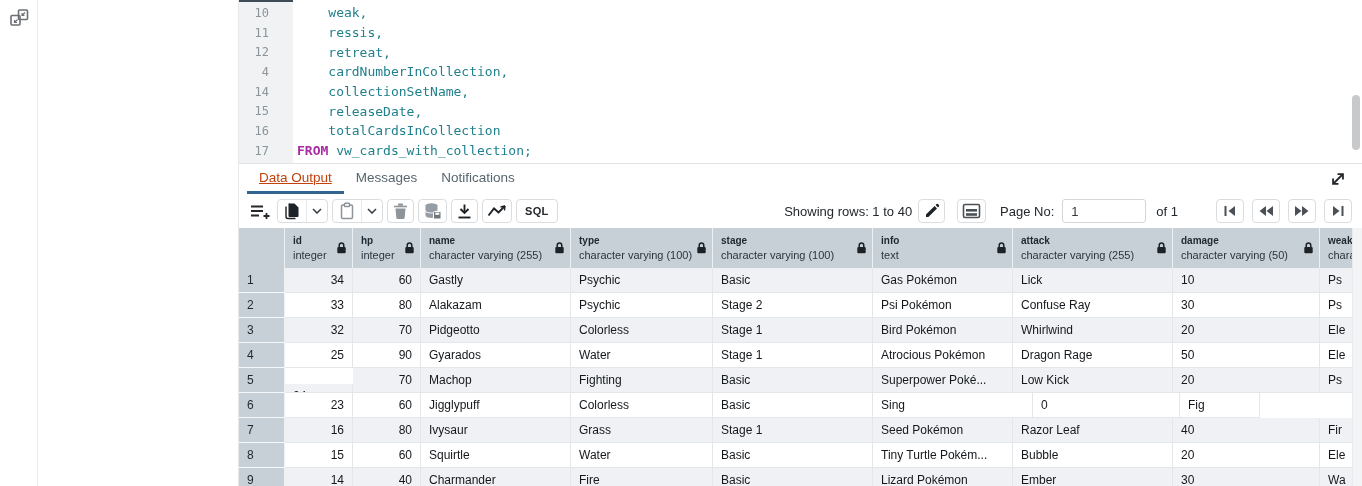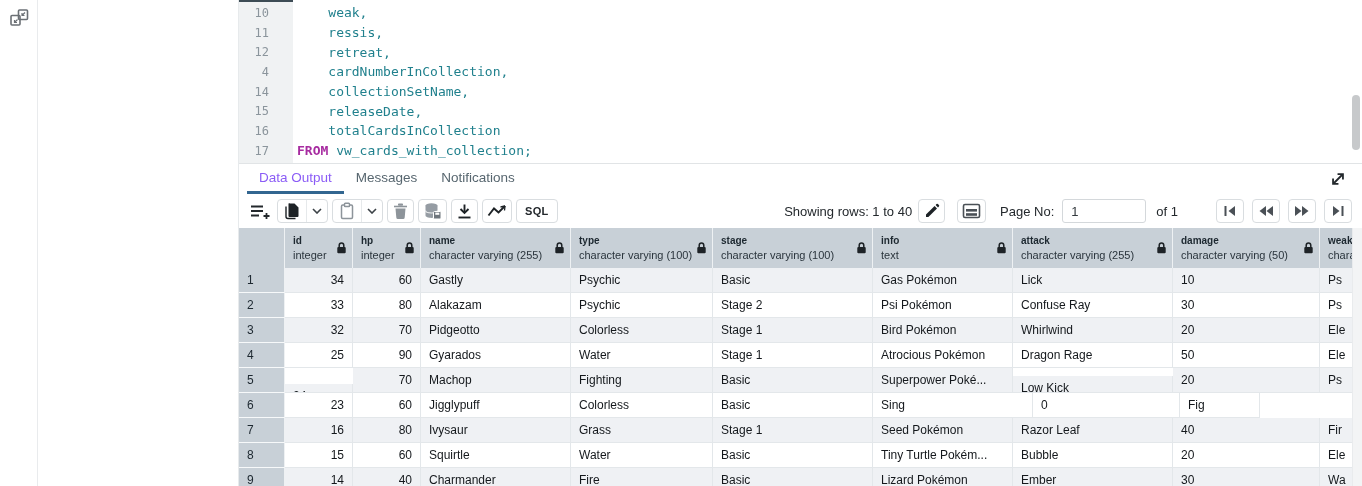--- a/index.html
+++ b/index.html
@@ -27,21 +27,21 @@
   .ed-code { white-space:pre; padding-left:4px; font-family:"DejaVu Sans Mono",monospace; font-size:13px; }
   .tok-keyword { color:var(--keyword,#a72ba0); font-weight:700; }
   .tok-ident { color:var(--identifier,#20808d); }
   .ed-scrollbar { position:absolute; right:2px; top:95px; width:8px; height:55px; background:#c7c9cb; border-radius:4px; }
 
   
   .tabbar { position:absolute; left:0; top:163px; right:0; height:31px; border-top:1px solid #e1e4e6;
             display:flex; align-items:stretch; padding-left:8px; background:#fff; }
   .tab { padding:0 12px; display:flex; align-items:center; font-size:13.5px; color:#57666f;
          border-bottom:3px solid transparent; cursor:pointer; }
-  .tab.active { color:#8b5cf6; border-bottom-color:var(--accent,#326690); }
+  .tab.active { color:#c2410c; border-bottom-color:var(--accent,#326690);text-decoration:underline; }
   .expand-btn { margin-left:auto; margin-right:12px; align-self:center; width:24px; height:24px;
                 display:flex; align-items:center; justify-content:center; cursor:pointer; }
 
   
   .toolbar { position:absolute; left:0; top:194px; right:0; height:34px; display:flex; align-items:center;
              padding:0 8px; background:#fff; }
   .tbtn { height:24px; min-width:27px; border:1px solid #d9dde0; border-radius:4px; background:#fff;
           display:flex; align-items:center; justify-content:center; cursor:pointer; padding:0 4px; }
   .flat-btn { height:24px; min-width:26px; border:none; background:transparent; display:flex; align-items:center;
               justify-content:center; cursor:pointer; }
@@ -429,21 +429,21 @@
             <div class="g-cell" style="width: 80px;">Ele</div>
           </div>
           <div class="g-row alt">
             <div class="g-rownum" style="width: 46px;">5</div>
             <div class="g-cell" style="width: 68px; text-align: left; margin-top: 16px;">24</div>
             <div class="g-cell" style="width: 68px; text-align: right;">70</div>
             <div class="g-cell" style="width: 150px;">Machop</div>
             <div class="g-cell" style="width: 142px;">Fighting</div>
             <div class="g-cell" style="width: 160px;">Basic</div>
             <div class="g-cell" style="width: 140px;">Superpower Poké...</div>
-            <div class="g-cell" style="width: 160px; margin-top: 8px;">Low Kick</div>
+            <div class="g-cell" style="width: 160px;">Low Kick</div>
             <div class="g-cell" style="width: 147px;">20</div>
             <div class="g-cell" style="width: 80px;">Ps</div>
           </div>
           <div class="g-row">
             <div class="g-rownum" style="width: 46px;">6</div>
             <div class="g-cell" style="width: 68px; text-align: right;">23</div>
             <div class="g-cell" style="width: 68px; text-align: right;">60</div>
             <div class="g-cell" style="width: 150px;">Jigglypuff</div>
             <div class="g-cell" style="width: 142px;">Colorless</div>
             <div class="g-cell" style="width: 160px;">Basic</div>

